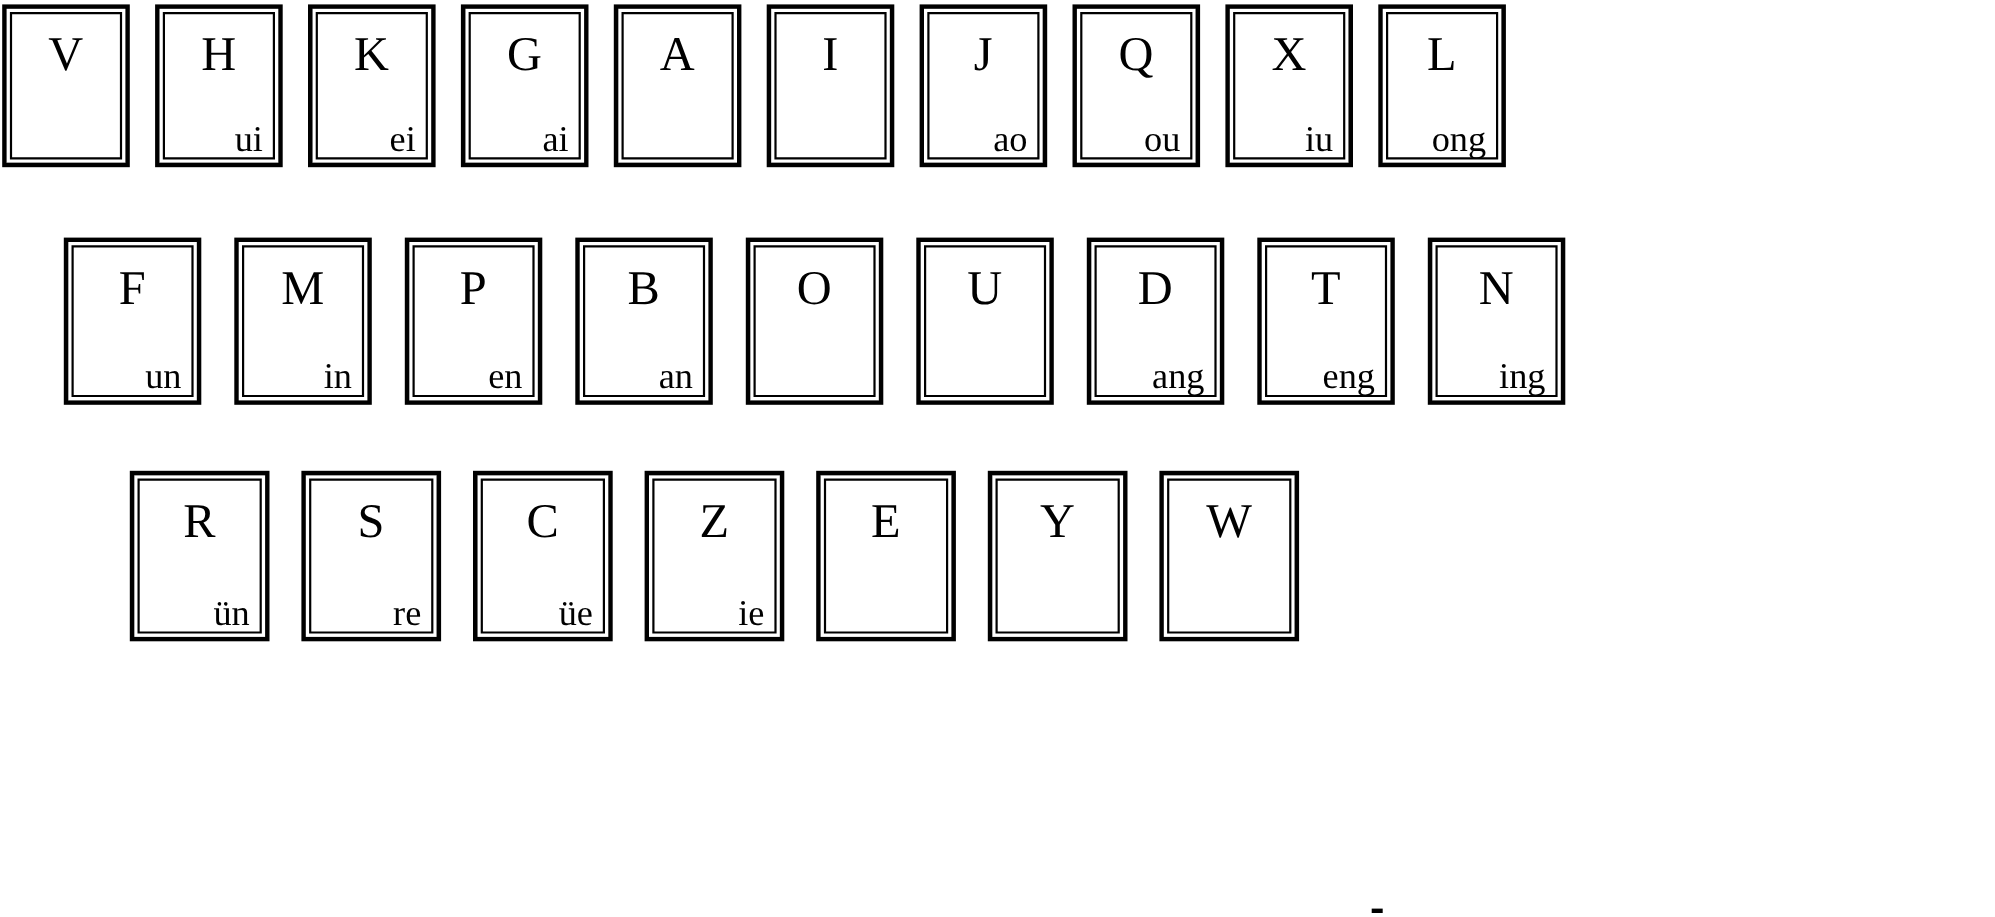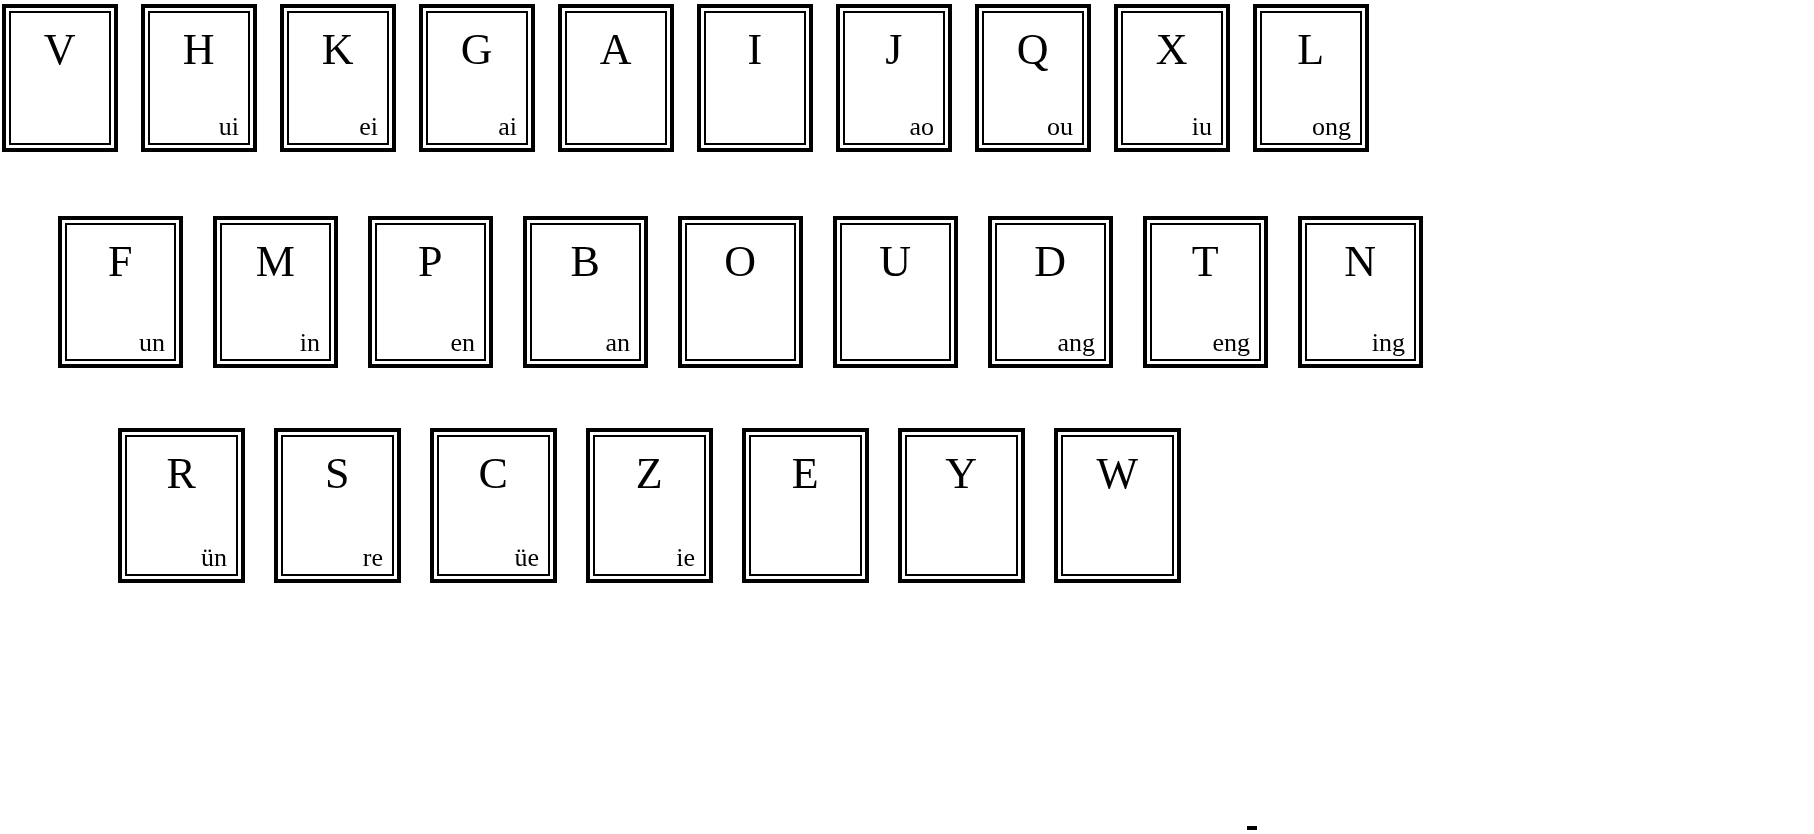--- a/index.html
+++ b/index.html
@@ -74,21 +74,21 @@
     font-size: 44px;
     line-height: 48px;
     font-weight: 400;
     letter-spacing: 0.5px;
   }
 
   .key-sub {
     position: absolute;
     right: 14px;
     bottom: 4px;
-    font-size: 26px;
+    font-size: 33px;
     line-height: 34px;
     font-weight: 400;
     white-space: nowrap;
   }
   .key-sub:empty { display: none; }
 
   
   #page-speck {
     position: absolute;
     left: 1247px;

